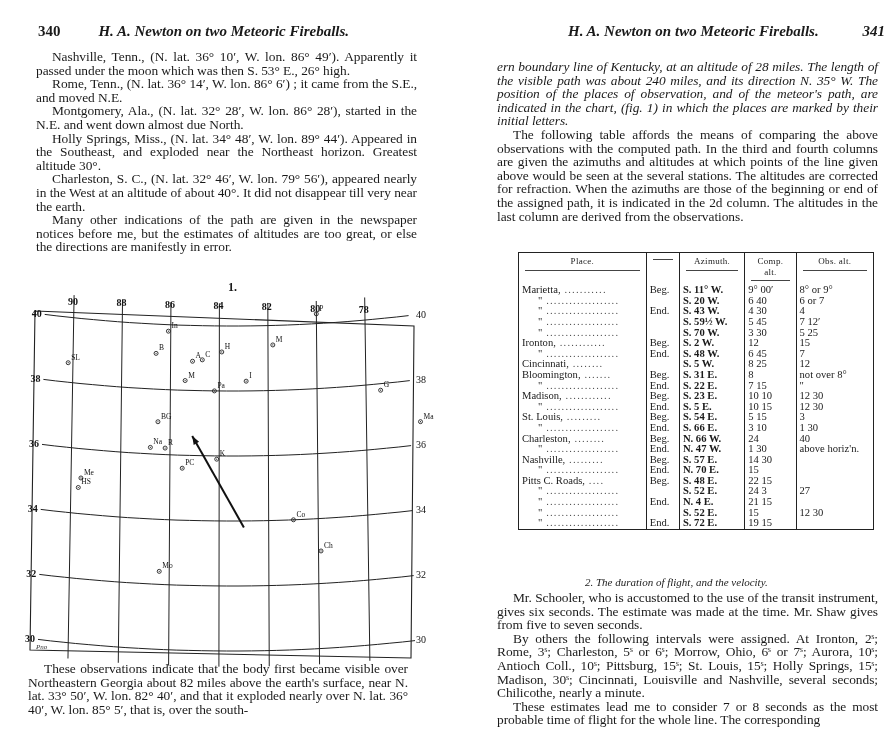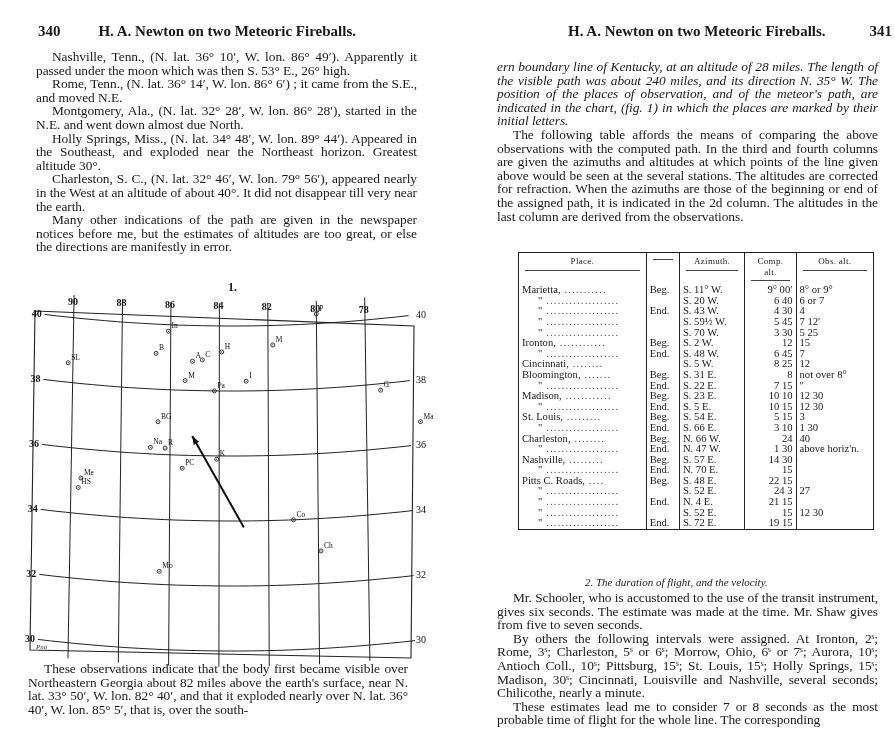--- a/index.html
+++ b/index.html
@@ -8,21 +8,21 @@
     font-family: "Liberation Serif", "DejaVu Serif", serif;
     position: relative; overflow: hidden;
   }
   .page { position: absolute; top: 0; height: 755px; }
   .page-left { left: 0; width: 450px; }
   .page-right { left: 450px; width: 445px; }
   .running-head {
     position: absolute; top: 22px; font-size: 15.5px; white-space: nowrap;
   }
   .folio { font-weight: bold; font-size: 15px; }
-  .head-title { font-weight: bold; font-size: 15px; }
+  .head-title { font-style: italic; font-weight: bold; font-size: 15px; }
   .text-block {
     position: absolute; font-size: 13.4px; line-height: 13.6px;
     text-align: justify; letter-spacing: -0.05px;
   }
   .text-block p { margin: 0; text-indent: 16px; }
   .text-block p.noindent { text-indent: 0; font-style: italic; }
   .fig-number { position: absolute; font-weight: bold; font-size: 12px; }
   svg text { font-family: "Liberation Serif", "DejaVu Serif", serif; }
   .obs-table {
     position: absolute; left: 518px; top: 252px; width: 356px;
@@ -34,22 +34,22 @@
     border-left: 1px solid #222; text-align: center; vertical-align: top;
     letter-spacing: 0.3px;
   }
   .obs-table th span.under { display: block; border-bottom: 1px solid #444; padding-bottom: 3px; margin: 0 4px; }
   .obs-table td {
     border-left: 1px solid #222; padding: 0 3px; white-space: nowrap; height: 10.6px;
   }
   .obs-table td.place { width: 120px; border-left: none; margin-top: 47px; }
   .obs-table td.place .dots { letter-spacing: 1.2px; }
   .obs-table td.pos { width: 26px; }
-  .obs-table td.az { width: 58px; }
-  .obs-table td.comp { width: 44px; text-align: right; }
+  .obs-table td.az { width: 58px; font-weight: bold; }
+  .obs-table td.comp { width: 44px; }
   .obs-table td.obs { width: 70px; }
   .section-heading {
     position: absolute; left: 585px; top: 576px; font-size: 11px;
     font-style: italic; white-space: nowrap;
   }
 </style>
 </head>
 <body>
 
 <div class="page page-left">
@@ -178,21 +178,21 @@
     </svg>
 
   <div class="text-block" style="left:28px; top:662px; width:380px;">
     <p>These observations indicate that the body first became visible over Northeastern Georgia about 82 miles above the earth's surface, near N. lat. 33° 50′, W. lon. 82° 40′, and that it exploded nearly over N. lat. 36° 40′, W. lon. 85° 5′, that is, over the south-</p>
   </div>
 </div>
 
 <div class="page page-right">
   <div class="running-head" style="left:118px;">
     <span class="head-title">H. A. Newton on two Meteoric Fireballs.</span>
-    <span class="folio" style="margin-left:40px;">341</span>
+    <span class="folio" style="margin-left:40px;font-style:italic;">341</span>
   </div>
 
   <div class="text-block" style="left:47px; top:60px; width:381px;">
     <p class="noindent">ern boundary line of Kentucky, at an altitude of 28 miles. The length of the visible path was about 240 miles, and its direction N. 35° W. The position of the places of observation, and of the meteor's path, are indicated in the chart, (fig. 1) in which the places are marked by their initial letters.</p>
     <p>The following table affords the means of comparing the above observations with the computed path. In the third and fourth columns are given the azimuths and altitudes at which points of the line given above would be seen at the several stations. The altitudes are corrected for refraction. When the azimuths are those of the beginning or end of the assigned path, it is indicated in the 2d column. The altitudes in the last column are derived from the observations.</p>
   </div>
 </div>
 
 <table class="obs-table">
   <thead>

